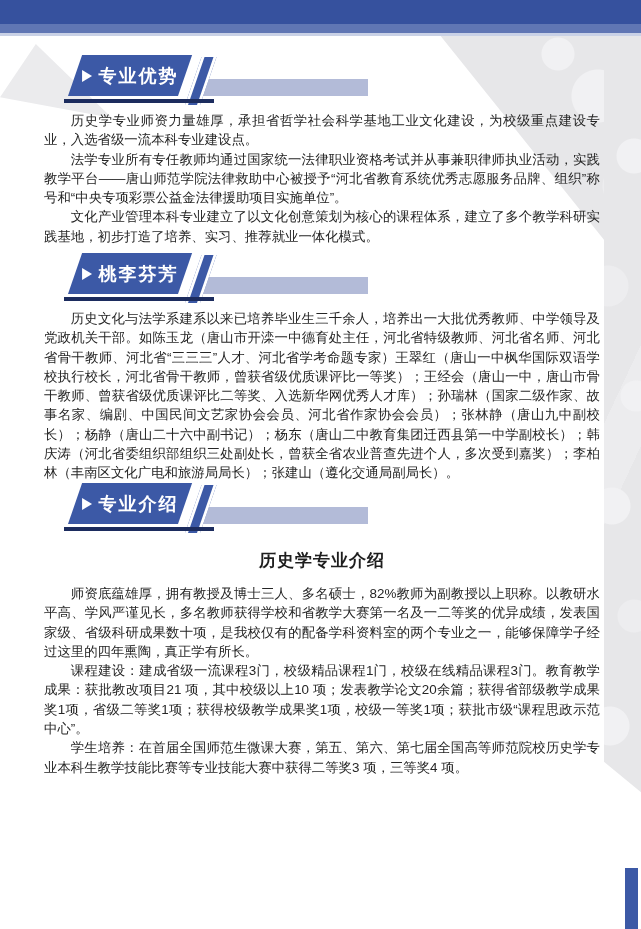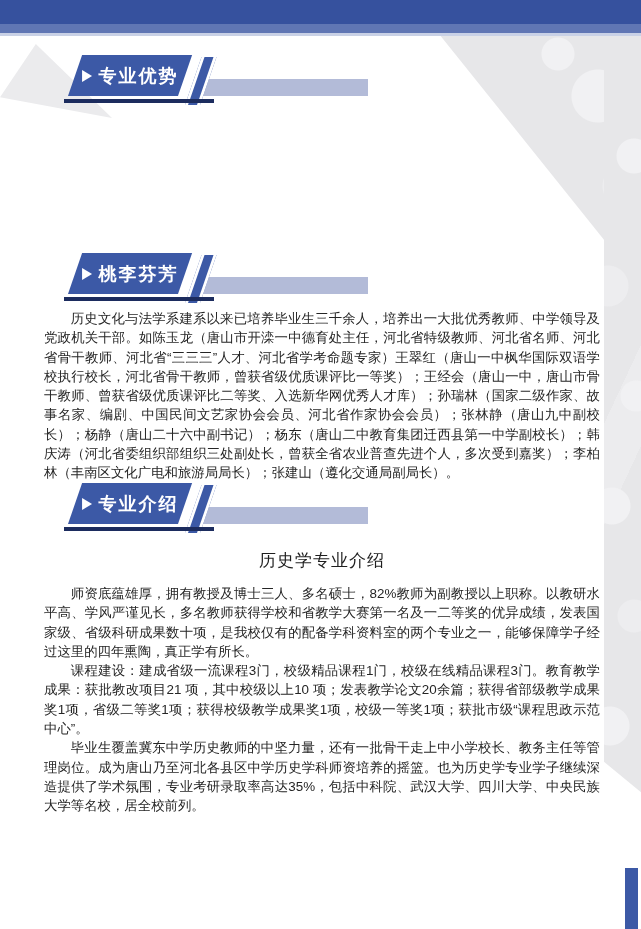--- a/index.html
+++ b/index.html
@@ -72,21 +72,21 @@
     border-top:6px solid rgba(0,0,0,0);border-bottom:6px solid rgba(0,0,0,0);
   }
   .banner .tab-label{color:#fff;font-size:18px;font-weight:bold;letter-spacing:2px;white-space:nowrap;}
   
   .txt{position:relative;padding:6px 41px 0 44px;}
   .txt p{
     margin:0;font-size:13.4px;line-height:19.3px;text-align:justify;
     text-indent:2em;color:var(--text);
   }
   .subtitle{
-    margin:10px 0 12px 0;text-align:center;font-size:17px;font-weight:400;
+    margin:10px 0 12px 0;text-align:center;font-size:17px;font-weight:700;
     letter-spacing:1px;color:#1e1e1e;
   }
 </style>
 </head>
 <body>
 
 <div class="page">
 
   <div class="topbar"></div>
   <div class="topbar2"></div>
@@ -101,20 +101,25 @@
     <div class="banner">
       <div class="accent-bar"></div>
       <div class="stripe"></div>
       <div class="underline"></div>
       <div class="tab">
         <div class="tab-inner">
           <span class="play"></span>
           <span class="tab-label">专业优势</span>
         </div>
       </div>
+    </div>
+    <div class="txt">
+      <p>历史学专业师资力量雄厚，承担省哲学社会科学基地工业文化建设，为校级重点建设专业，入选省级一流本科专业建设点。</p>
+      <p>法学专业所有专任教师均通过国家统一法律职业资格考试并从事兼职律师执业活动，实践教学平台——唐山师范学院法律救助中心被授予“河北省教育系统优秀志愿服务品牌、组织”称号和“中央专项彩票公益金法律援助项目实施单位”。</p>
+      <p>文化产业管理本科专业建立了以文化创意策划为核心的课程体系，建立了多个教学科研实践基地，初步打造了培养、实习、推荐就业一体化模式。</p>
     </div>
   </section>
 
   <section class="sec sec2">
     <div class="banner">
       <div class="accent-bar"></div>
       <div class="stripe"></div>
       <div class="underline"></div>
       <div class="tab">
         <div class="tab-inner">
@@ -137,17 +142,17 @@
         <div class="tab-inner">
           <span class="play"></span>
           <span class="tab-label">专业介绍</span>
         </div>
       </div>
     </div>
     <div class="txt">
       <h2 class="subtitle">历史学专业介绍</h2>
       <p>师资底蕴雄厚，拥有教授及博士三人、多名硕士，82%教师为副教授以上职称。以教研水平高、学风严谨见长，多名教师获得学校和省教学大赛第一名及一二等奖的优异成绩，发表国家级、省级科研成果数十项，是我校仅有的配备学科资料室的两个专业之一，能够保障学子经过这里的四年熏陶，真正学有所长。</p>
       <p>课程建设：建成省级一流课程3门，校级精品课程1门，校级在线精品课程3门。教育教学成果：获批教改项目21 项，其中校级以上10 项；发表教学论文20余篇；获得省部级教学成果奖1项，省级二等奖1项；获得校级教学成果奖1项，校级一等奖1项；获批市级“课程思政示范中心”。</p>
-      <p>毕业生覆盖冀东中学历史教师的中坚力量，还有一批骨干走上中小学校长、教务主任等管理岗位。成为唐山乃至河北各县区中学历史学科师资培养的摇篮。也为历史学专业学子继续深造提供了学术氛围，专业考研录取率高达35%，包括中科院、武汉大学、四川大学、中央民族大学等名校，居全校前列。</p>
+      <p>学生培养：在首届全国师范生微课大赛，第五、第六、第七届全国高等师范院校历史学专业本科生教学技能比赛等专业技能大赛中获得二等奖3 项，三等奖4 项。</p>
     </div>
   </section>
 
 </div>
 
 </body></html>

